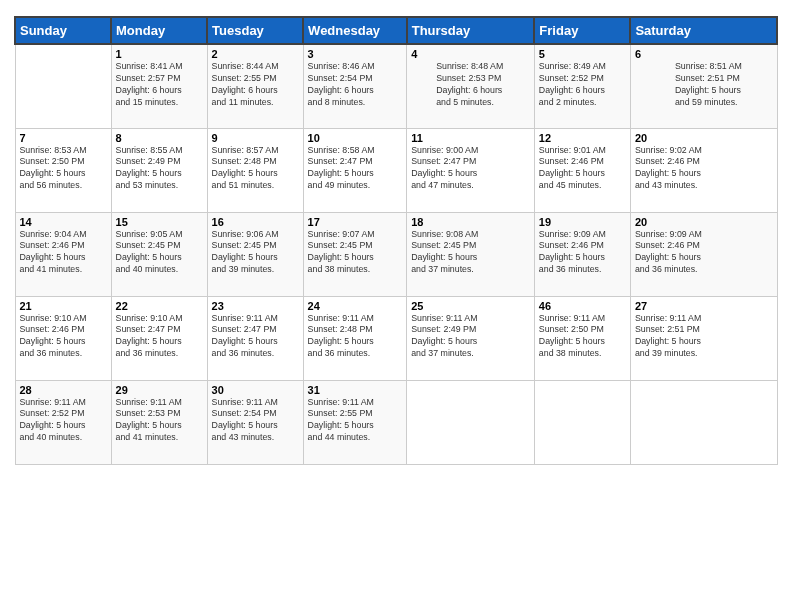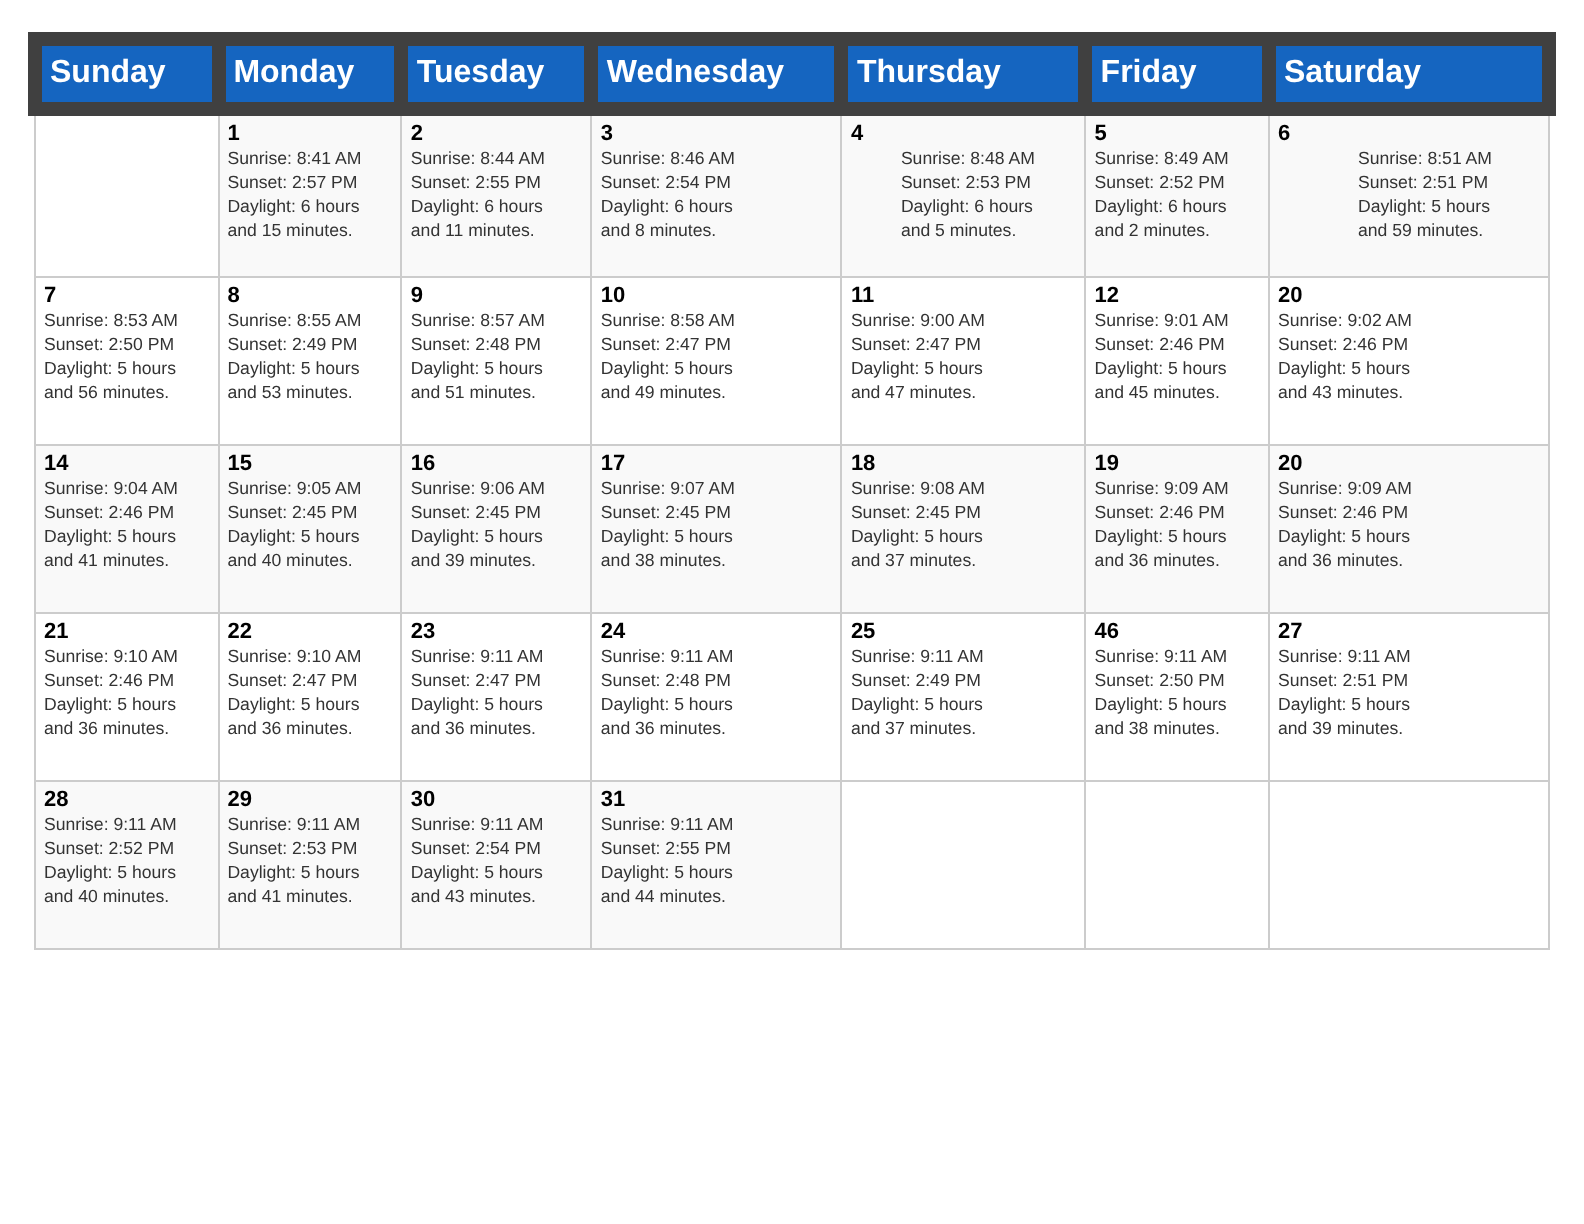--- a/index.html
+++ b/index.html
@@ -47,24 +47,24 @@
     }
     table {
       width: 100%;
       border-collapse: collapse;
       font-size: 9.5px;
     }
     thead tr th {
       background-color: #1565c0;
       color: #fff;
       font-weight: bold;
-      font-size: 16px;
+      font-size: 13px;
       padding: 5px 4px;
       text-align: left;
-      border: 7px solid #404040;
+      border: 2px solid #404040;
     }
     tbody tr td {
       border: 1px solid #ccc;
       vertical-align: top;
       padding: 3px 4px;
       min-height: 80px;
       height: 84px;
     }
     tbody tr:nth-child(odd) td {
       background: #f9f9f9;

